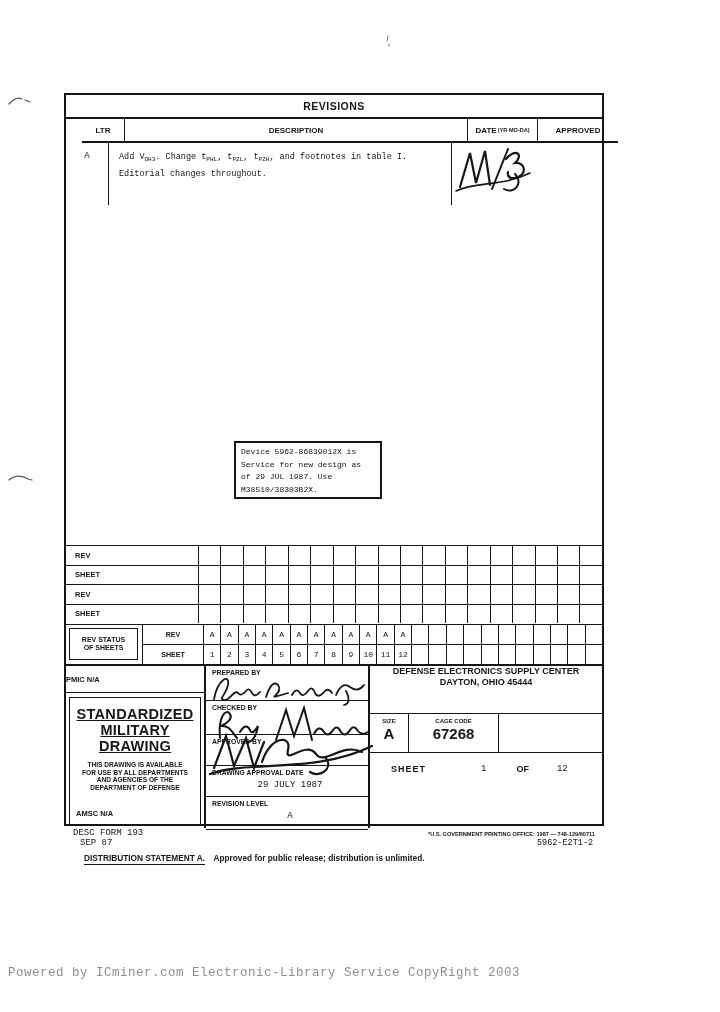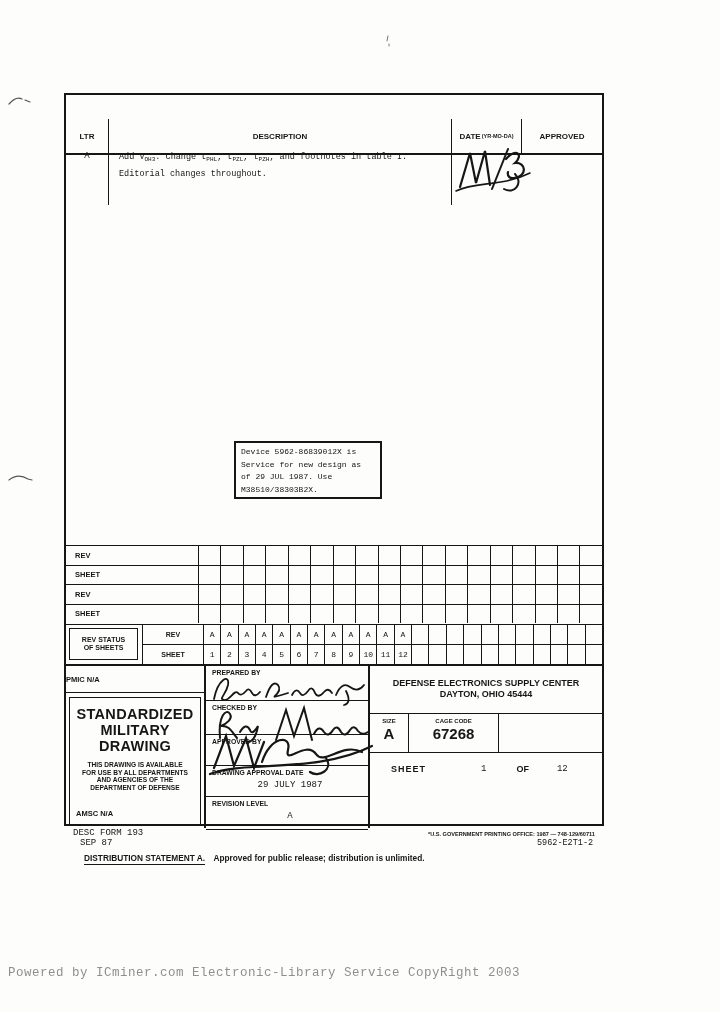--- a/index.html
+++ b/index.html
@@ -6,21 +6,21 @@
   .page{position:relative;width:720px;height:1012px;background:#fdfdfc;overflow:hidden;
         font-family:"Liberation Sans",sans-serif;color:#161616;}
   .abs{position:absolute;}
   .mono{font-family:"Liberation Mono","DejaVu Sans Mono",monospace;}
 
   
   .form{left:64px;top:93px;width:540px;height:733px;border:2px solid #161616;box-sizing:border-box;}
 
   .rev-titlebar{left:0;top:0;width:100%;height:24px;border-bottom:2px solid #161616;box-sizing:border-box;
                 display:flex;align-items:center;justify-content:center;font-size:10.5px;font-weight:bold;letter-spacing:.5px;}
-  .rev-header{left:0;top:24px;width:100%;height:36px;border-bottom:2px solid #161616;box-sizing:border-box;display:flex;}
+  .rev-header{left:16px;top:24px;width:100%;height:24px;border-bottom:2px solid #161616;box-sizing:border-box;display:flex;}
   .rev-header .hc{display:flex;align-items:center;justify-content:center;font-size:8px;font-weight:bold;box-sizing:border-box;}
   .c-ltr{width:43px;border-right:1.5px solid #161616;}
   .c-desc{width:343px;border-right:1.5px solid #161616;}
   .c-date{width:70px;border-right:1.5px solid #161616;}
   .c-appr{flex:1;}
   .date-sub{font-size:5.5px;font-weight:bold;margin-left:1px;}
 
   .rev-body{left:0;top:48px;width:100%;height:62px;display:flex;}
   .rev-body .bc{box-sizing:border-box;}
   .rev-body .v1{width:43px;border-right:1.5px solid #161616;text-align:center;font-size:9px;padding-top:8px;}
@@ -55,33 +55,33 @@
 
   
   .tblock{left:0;top:569px;width:100%;height:164px;border-top:2px solid #161616;box-sizing:border-box;display:flex;}
   .t-left{width:140px;border-right:2px solid #161616;box-sizing:border-box;position:relative;}
   .t-mid{width:164px;border-right:2px solid #161616;box-sizing:border-box;position:relative;}
   .t-right{flex:1;position:relative;}
 
   .pmic{height:27px;border-bottom:1.5px solid #161616;box-sizing:border-box;display:flex;align-items:center;
         padding-left:0;font-size:7.5px;font-weight:bold;}
   .smd-box{position:absolute;left:3px;right:3px;top:31px;bottom:3px;border:1.5px solid #161616;box-sizing:border-box;text-align:center;}
-  .smd-title{margin-top:8px;font-size:14.5px;font-weight:bold;line-height:16px;letter-spacing:.3px;}
+  .smd-title{margin-top:8px;font-size:14.5px;font-weight:bold;line-height:16px;letter-spacing:.3px;text-decoration:underline;}
   .avail{margin-top:7px;font-size:6.6px;font-weight:bold;line-height:7.6px;}
   .amsc{position:absolute;left:6px;bottom:6px;font-size:7.5px;font-weight:bold;}
 
   .mrow{box-sizing:border-box;border-bottom:1.5px solid #161616;padding:3px 0 0 6px;font-size:6.8px;font-weight:bold;}
   .mrow:last-child{border-bottom:none;}
   .r-prep{height:35px;} .r-chk{height:34px;} .r-appr{height:31px;}
   .r-date{height:31px;} .r-rev{height:33px;}
   .mrow .val{font-family:"Liberation Mono","DejaVu Sans Mono",monospace;font-weight:normal;font-size:9px;text-align:center;margin-top:4px;}
   .sig{position:absolute;pointer-events:none;}
 
   .agency{height:48px;border-bottom:1.5px solid #161616;box-sizing:border-box;text-align:center;
-          font-size:9px;font-weight:bold;padding-top:12px;line-height:11px;}
+          font-size:9px;font-weight:bold;line-height:11px;}
   .item-title{height:46px;border-bottom:1.5px solid #161616;box-sizing:border-box;
               font-size:8.3px;line-height:12.5px;padding:3px 0 0 5px;}
   .szrow{height:39px;border-bottom:1.5px solid #161616;box-sizing:border-box;display:flex;}
   .szrow .sz{width:39px;border-right:1.5px solid #161616;box-sizing:border-box;text-align:center;}
   .szrow .cage{width:90px;border-right:1.5px solid #161616;box-sizing:border-box;text-align:center;}
   .szrow .pin{flex:1;display:flex;align-items:center;justify-content:center;
               font-family:"Liberation Mono","DejaVu Sans Mono",monospace;font-size:19px;letter-spacing:.5px;}
   .tinylbl{font-size:6px;font-weight:bold;margin-top:4px;}
   .bigval{font-size:15px;font-weight:bold;margin-top:1px;}
   .sheetrow{height:31px;display:flex;align-items:center;font-size:9px;}
@@ -113,20 +113,21 @@
   </svg>
   <svg class="mark" style="left:6px;top:470px" width="30" height="16">
     <path d="M3,10 Q12,3 22,9 L26,10" stroke="#555" stroke-width="1.2" fill="none" stroke-linecap="round"></path>
   </svg>
   <svg class="mark" style="left:385px;top:34px" width="8" height="14">
     <path d="M3,2 L2,7 M4,10 L4,12" stroke="#777" stroke-width="1" fill="none" stroke-linecap="round"></path>
   </svg>
 
   <div class="abs form">
 
+    <div class="abs rev-titlebar">REVISIONS</div>
 
     <div class="abs rev-header">
       <div class="hc c-ltr">LTR</div>
       <div class="hc c-desc">DESCRIPTION</div>
       <div class="hc c-date">
         <span>DATE</span>
         <span class="date-sub">(YR-MO-DA)</span>
       </div>
       <div class="hc c-appr">APPROVED</div>
     </div>

